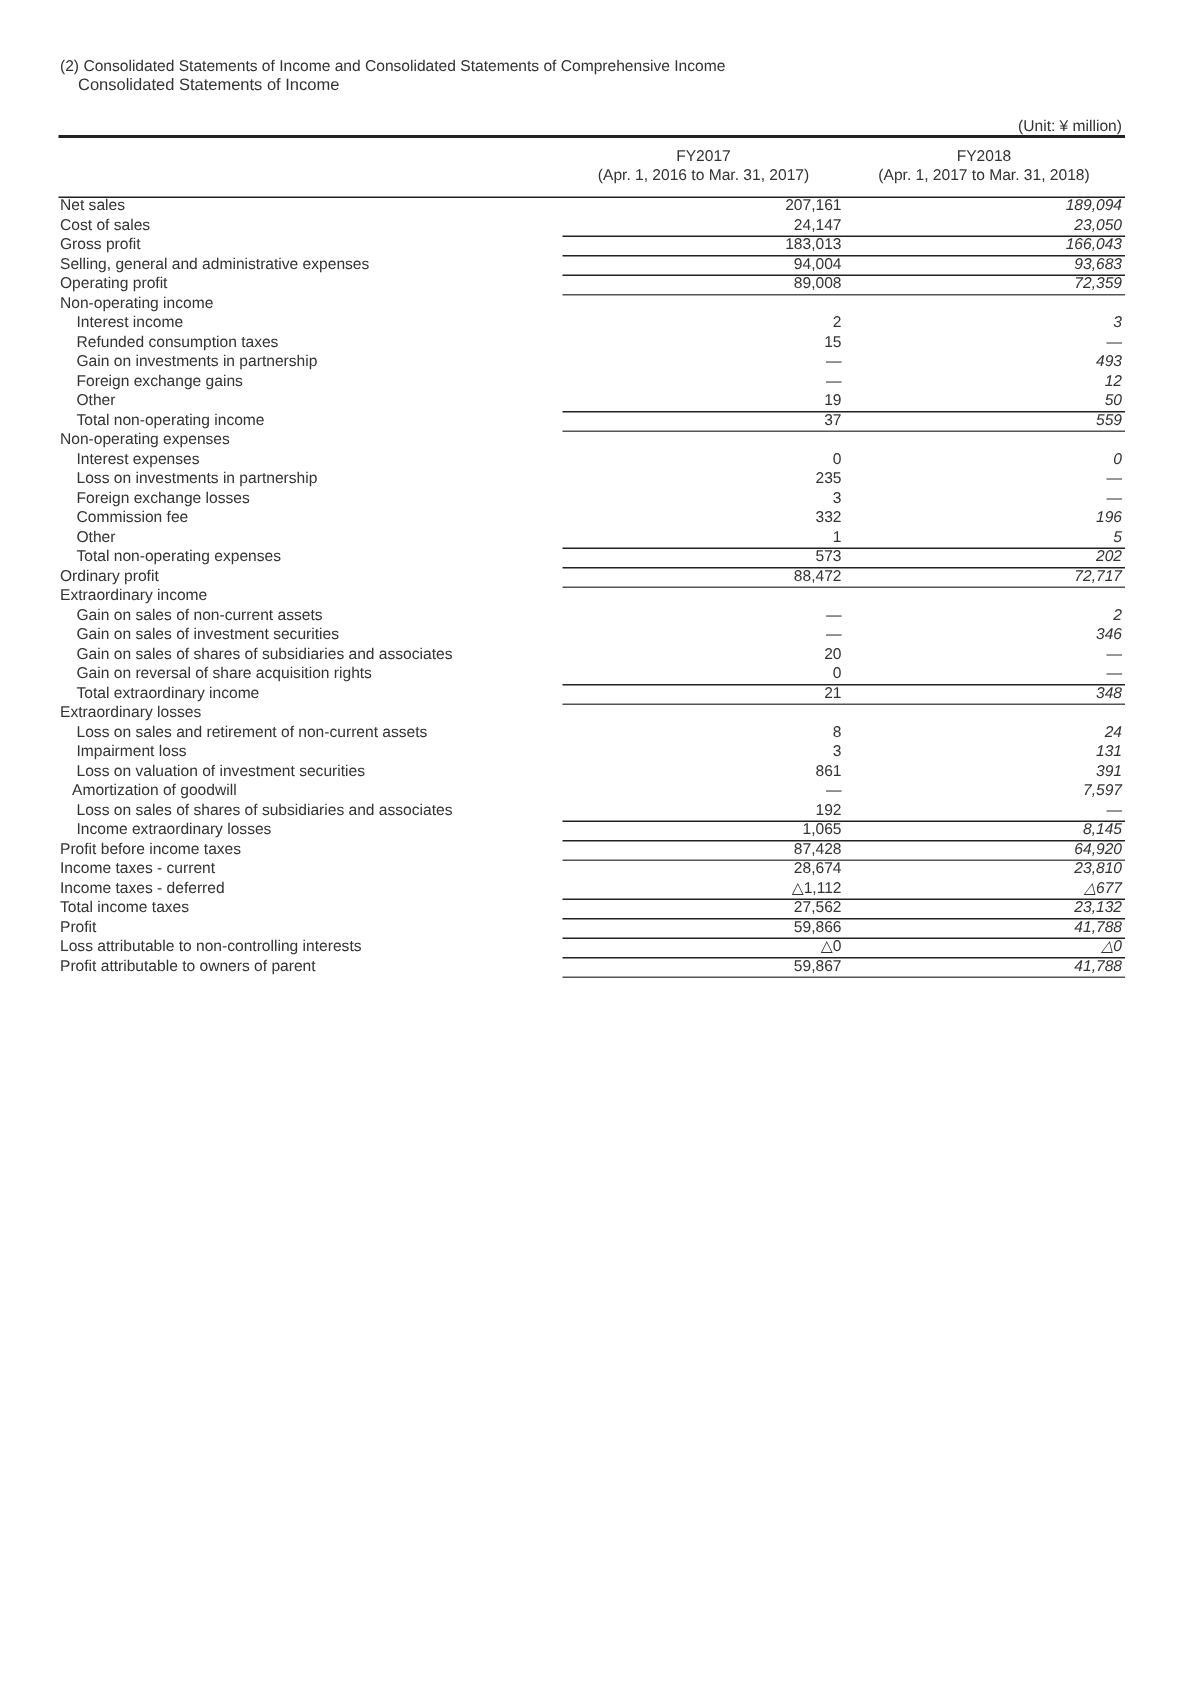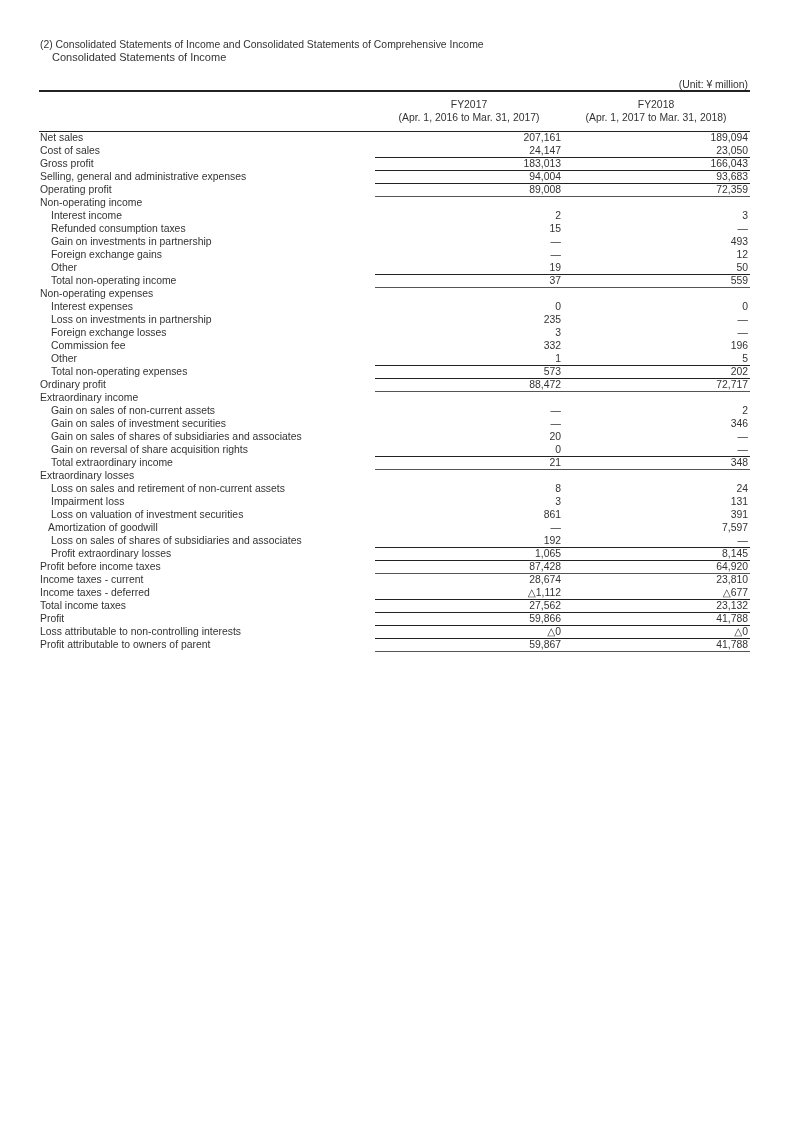--- a/index.html
+++ b/index.html
@@ -17,21 +17,21 @@
   .hdr.c2 { left: 563px; width: 186px; }
   .rule-head { position: absolute; left: 39px; width: 711px; top: 131px; height: 1px; background: #222; }
 
   .table { position: absolute; left: 40px; top: 131px; width: 710px; }
   .row { position: relative; height: 13px; line-height: 13px; }
   .lbl { position: absolute; left: 0; top: 0; white-space: nowrap; }
   .lbl.ind1 { left: 11px; }
   .lbl.ind2 { left: 8px; }
   .val { position: absolute; top: 0; text-align: right; white-space: nowrap; }
   .val.v1 { left: 336px; width: 185px; }
-  .val.v2 { left: 522px; width: 186px; }
+  .val.v2 { left: 522px; width: 186px; font-style: italic; }
   .row.top-rule::before {
     content: ""; position: absolute; left: 335px; right: 0; top: 0; height: 1px; background: #222;
   }
   .row.bottom-rule::after {
     content: ""; position: absolute; left: 335px; right: 0; bottom: -1px; height: 1px; background: #555;
   }
 </style>
 </head>
 <body>
 
@@ -197,21 +197,21 @@
       <span class="lbl ind2">Amortization of goodwill</span>
       <span class="val v1">—</span>
       <span class="val v2">7,597</span>
     </div>
   <div class="row">
       <span class="lbl ind1">Loss on sales of shares of subsidiaries and associates</span>
       <span class="val v1">192</span>
       <span class="val v2">—</span>
     </div>
   <div class="row top-rule">
-      <span class="lbl ind1">Profit extraordinary losses</span>
+      <span class="lbl ind1">Income extraordinary losses</span>
       <span class="val v1">1,065</span>
       <span class="val v2">8,145</span>
     </div>
   <div class="row top-rule bottom-rule">
       <span class="lbl">Profit before income taxes</span>
       <span class="val v1">87,428</span>
       <span class="val v2">64,920</span>
     </div>
   <div class="row">
       <span class="lbl">Income taxes - current</span>

